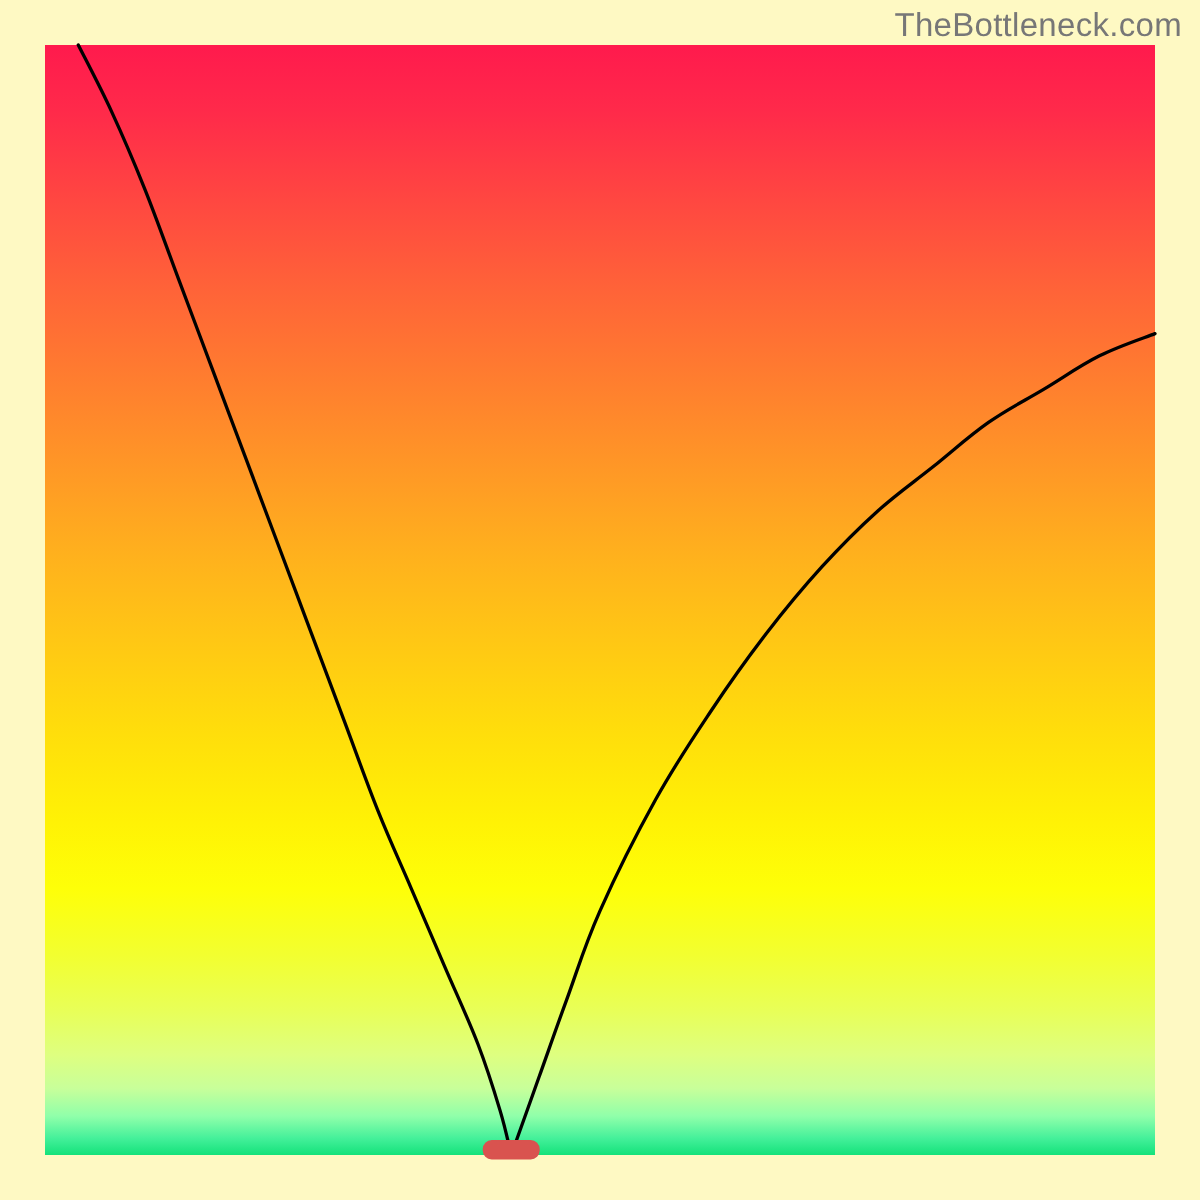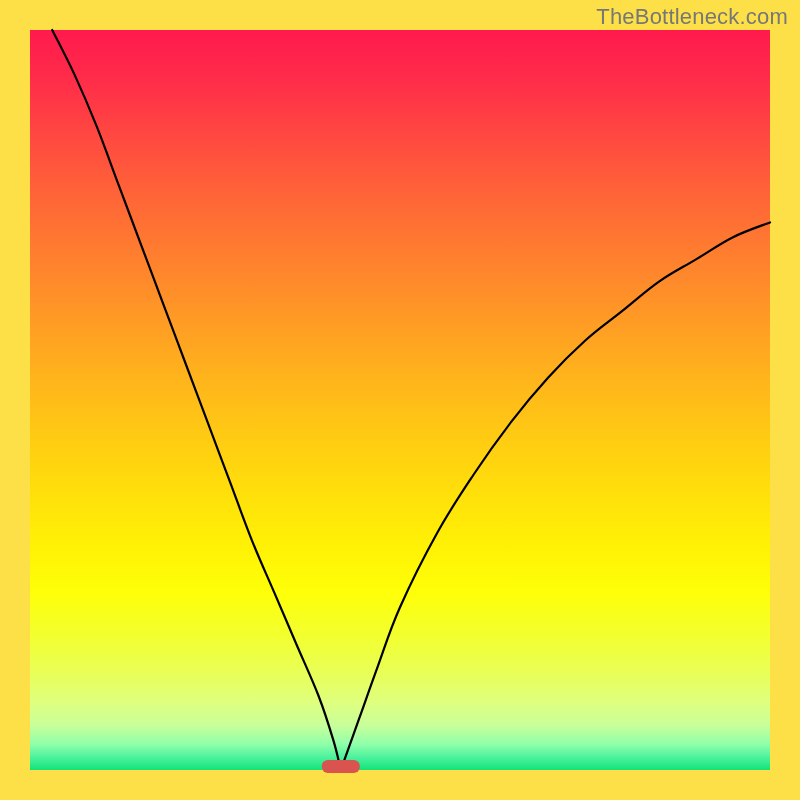--- a/index.html
+++ b/index.html
@@ -10,21 +10,21 @@
     background: #000;
     overflow: hidden;
     font-family: Arial, Helvetica, sans-serif;
   }
   .frame {
     position: absolute;
     left: 0;
     top: 0;
     width: 800px;
     height: 800px;
-    background: #fde047;
+    background: #fef9c3;
   }
   .watermark {
     position: absolute;
     top: 4px;
     right: 12px;
     color: #777;
     font-size: 22px;
     font-weight: 500;
     letter-spacing: 0.2px;
     user-select: none;

